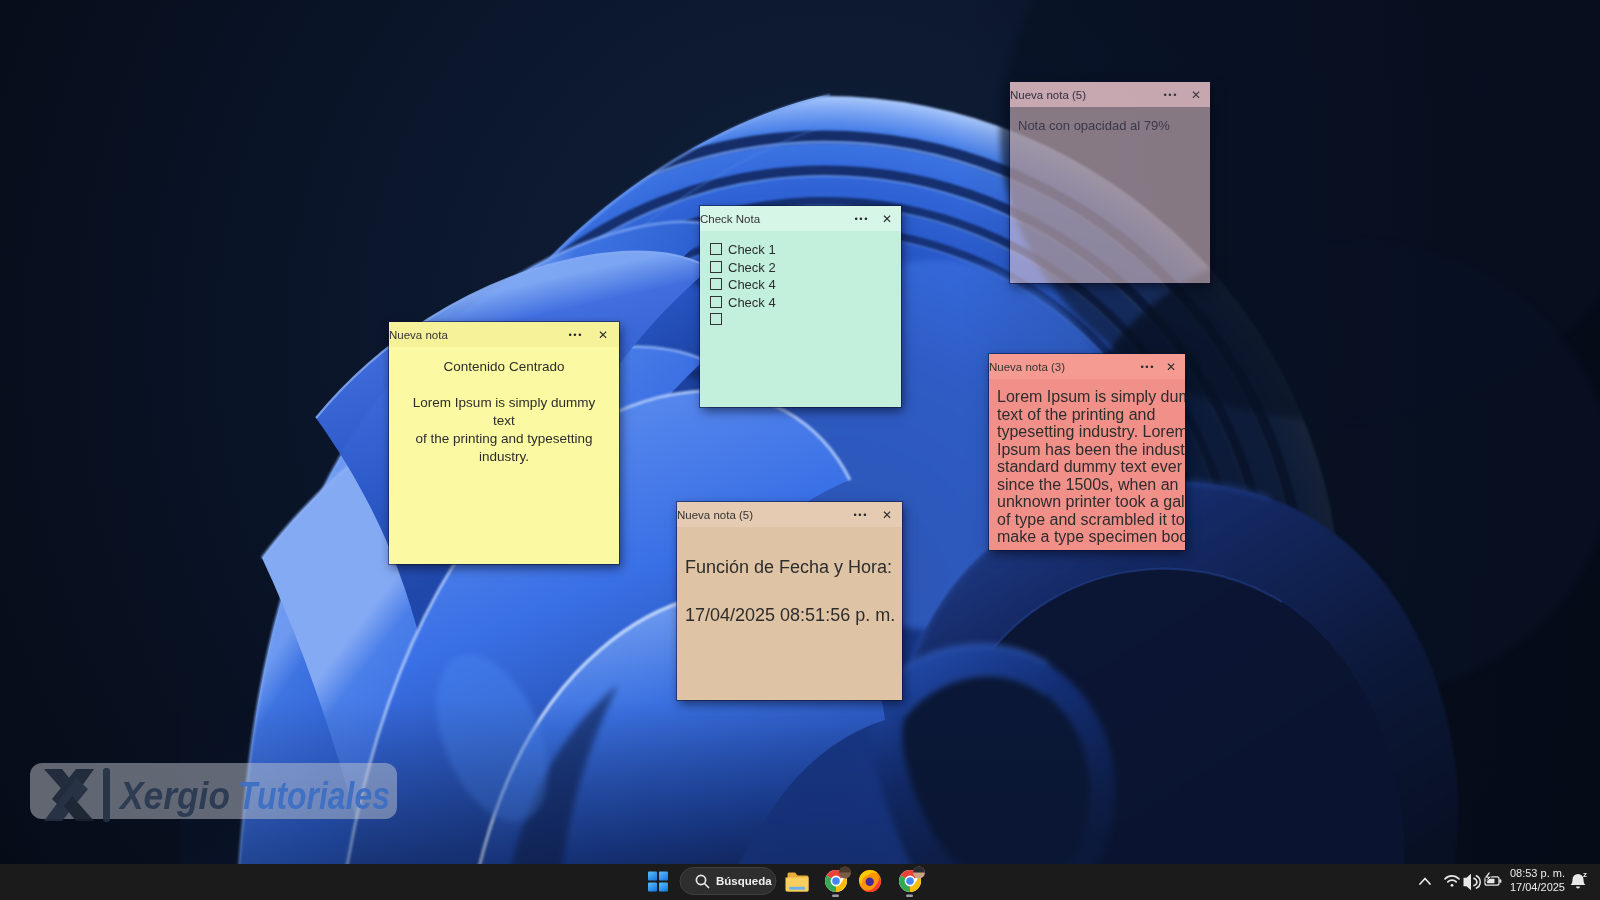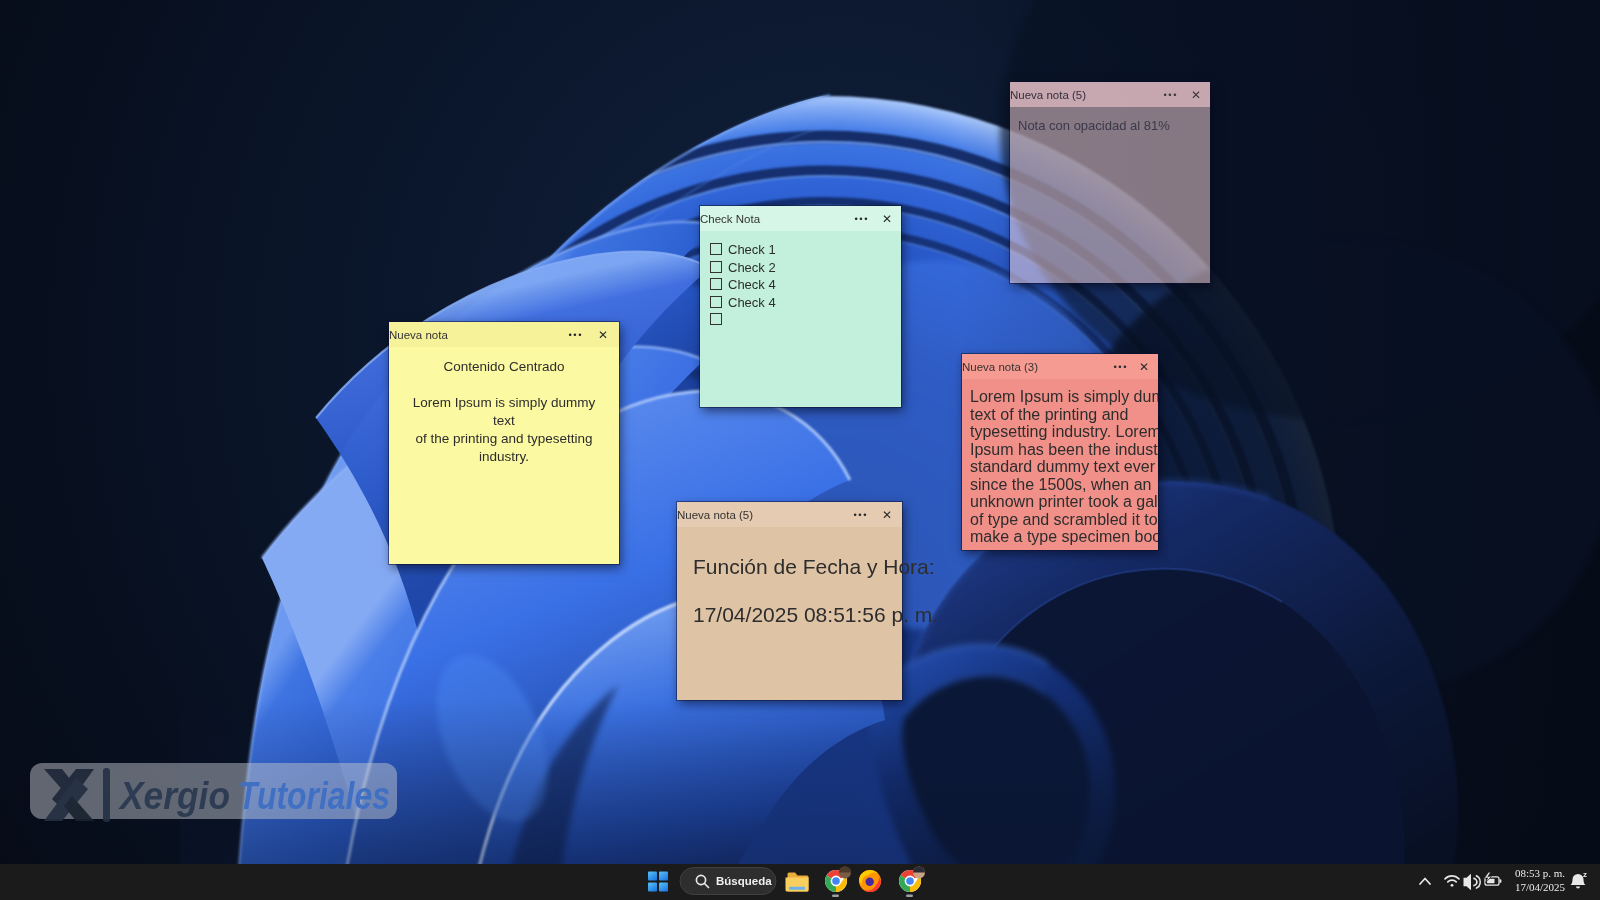--- a/index.html
+++ b/index.html
@@ -165,21 +165,21 @@
     <ellipse cx="492" cy="738" rx="48" ry="88" transform="rotate(-22 492 738)" fill="#4a86f2" opacity="0.45" filter="url(#soft)"></ellipse>
     <rect x="180" y="700" width="1000" height="200" fill="url(#botFade)"></rect>
   </svg>
 
   <div class="note" id="note5" style="left:1010px;top:82px;width:200px;height:201px;background:rgba(250,215,218,0.52);">
     <div class="nhead" style="background:rgba(244,198,205,0.6);color:rgba(35,35,45,0.9);">
         <span class="ttl">Nueva nota (5)</span>
       <span class="dots" style="right:32px;color:rgba(35,35,45,0.85);">•••</span>
         <span class="xbtn" style="right:9px;color:rgba(35,35,45,0.85);">✕</span>
       </div>
-    <div class="nbody" style="padding:11px 8px;font-size:13px;color:rgba(38,38,58,0.78);">Nota con opacidad al 81%</div>
+    <div class="nbody" style="padding:11px 8px;font-size:13px;color:rgba(38,38,58,0.78);">Nota con opacidad al 79%</div>
   </div>
 
   <div class="note" id="note2" style="left:700px;top:206px;width:201px;height:201px;background:#c3f0dd;">
     <div class="nhead" style="background:#d6f7e8;">
         <span class="ttl">Check Nota</span>
       <span class="dots" style="right:32px;">•••</span>
         <span class="xbtn" style="right:9px;">✕</span>
       </div>
     <div class="nbody" style="padding:10px 10px;font-size:13px;line-height:17.5px;">
       <style>.cb{display:inline-block;width:10px;height:10px;border:1.6px solid #333;margin-right:6px;vertical-align:-1px;}</style>
@@ -195,38 +195,38 @@
     <div class="nhead" style="background:#f6f29a;">
         <span class="ttl">Nueva nota</span>
       <span class="dots" style="right:36px;">•••</span>
         <span class="xbtn" style="right:11px;">✕</span>
       </div>
     <div class="nbody" style="padding:11px 12px;font-size:13.5px;line-height:18px;text-align:center;">
       Contenido Centrado<br><br>Lorem Ipsum is simply dummy text<br>of the printing and typesetting<br>industry.
     </div>
   </div>
 
-  <div class="note" id="note3" style="left:962px;top:354px;width:196px;height:196px;background:#f19089;overflow:hidden;">
+  <div class="note" id="note3" style="left:989px;top:354px;width:196px;height:196px;background:#f19089;overflow:hidden;">
     <div class="nhead" style="background:#f59b92;">
         <span class="ttl">Nueva nota (3)</span>
       <span class="dots" style="right:30px;">•••</span>
         <span class="xbtn" style="right:9px;">✕</span>
       </div>
     <div class="nbody" style="padding:9px 8px;font-size:16px;line-height:17.5px;white-space:nowrap;">
       Lorem Ipsum is simply dummy<br>text of the printing and<br>typesetting industry. Lorem<br>Ipsum has been the industry's<br>standard dummy text ever<br>since the 1500s, when an<br>unknown printer took a galley<br>of type and scrambled it to<br>make a type specimen book. It
     </div>
   </div>
 
   <div class="note" id="note4" style="left:677px;top:502px;width:225px;height:198px;background:#dfc3a5;">
     <div class="nhead" style="background:#e5cbb1;">
         <span class="ttl">Nueva nota (5)</span>
       <span class="dots" style="right:34px;">•••</span>
         <span class="xbtn" style="right:10px;">✕</span>
       </div>
-    <div class="nbody" style="padding:28px 16px;font-size:21px;line-height:24px;white-space:nowrap;">
+    <div class="nbody" style="padding:28px 8px;font-size:18px;line-height:24px;white-space:nowrap;">
       Función de Fecha y Hora:<br><br>17/04/2025 08:51:56 p. m.
     </div>
   </div>
 
   <div id="wm" style="position:absolute;left:30px;top:763px;width:367px;height:56px;border-radius:12px;background:rgba(196,201,210,0.48);">
     <svg width="367" height="64" viewBox="0 0 367 64" style="position:absolute;left:0;top:0;">
       <g fill="#1d2838" opacity="0.92">
         <path d="M14,6 L32,6 L44,21 L36,31 Z"></path>
         <path d="M64,6 L46,6 L22,36 L34,48 Z"></path>
         <path d="M14,58 L32,58 L58,26 L46,15 Z" fill="#232f42"></path>
@@ -310,15 +310,15 @@
         <rect x="1499.6" y="15.2" width="1.8" height="3.6" rx="0.9" fill="#e8e8e8"></rect>
         <rect x="1487" y="14.8" width="7.5" height="4.4" rx="0.8" fill="#e8e8e8"></rect>
         <path d="M1488.5,8.2 l-4.2,5.8 h3.4 l-2.2,4.8 5.8,-6.2 h-3.4 l2.8,-4.4 Z" fill="#e8e8e8" stroke="#1b1b1c" stroke-width="0.7"></path>
       </g>
       <g fill="#e8e8e8">
         <path d="M1578,10 a5.5,5.5 0 0 1 5.5,5.5 c0,3 0.8,4.5 2,5.5 h-15 c1.2,-1 2,-2.5 2,-5.5 a5.5,5.5 0 0 1 5.5,-5.5 Z"></path>
         <path d="M1576,22.5 h4 a2,2 0 0 1 -4,0 Z"></path>
         <text x="1583" y="12.5" font-family="Liberation Sans, sans-serif" font-size="8" font-weight="bold" fill="#e8e8e8">z</text>
       </g>
     </svg>
-    <div style="position:absolute;right:35px;top:3px;text-align:right;font-size:11px;line-height:13.5px;color:#ececec;font-family:Liberation Serif, serif;">08:53&nbsp;p.&nbsp;m.<br>17/04/2025</div>
+    <div style="position:absolute;right:35px;top:3px;text-align:right;font-size:11px;line-height:13.5px;color:#ececec;font-family:Liberation Sans, sans-serif;">08:53&nbsp;p.&nbsp;m.<br>17/04/2025</div>
   </div>
 </div>
 
 </body></html>

